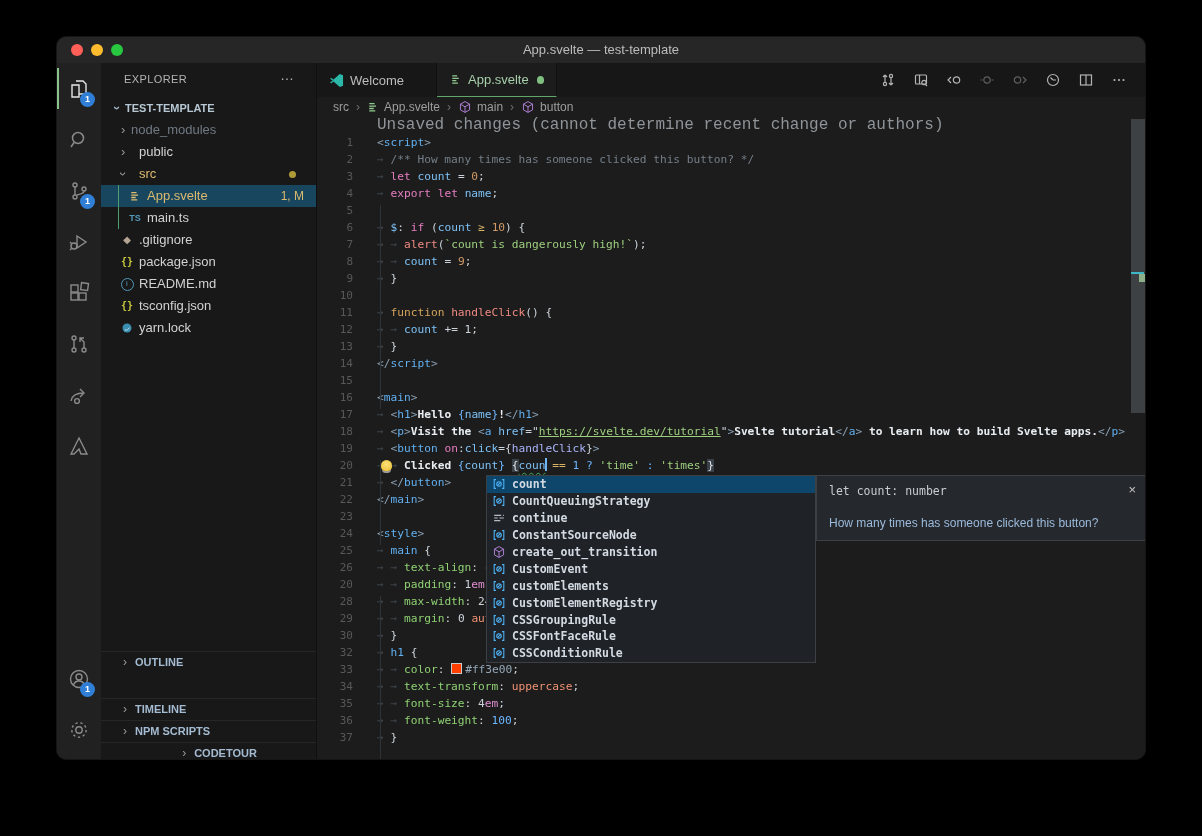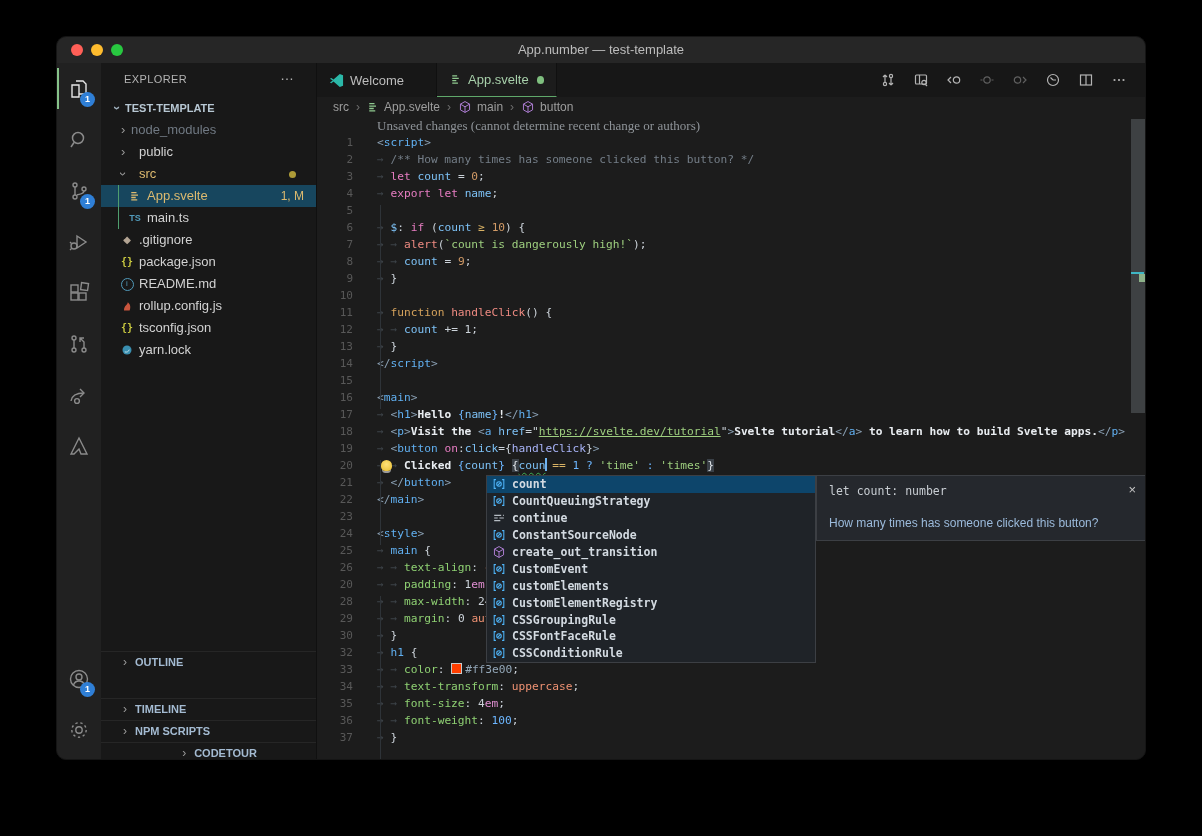--- a/index.html
+++ b/index.html
@@ -53,22 +53,22 @@
   .tbicon{color:#b3b3b3;display:flex;cursor:pointer}
   .tbicon.dim{color:#5f5f5f}
   .crumbs{position:absolute;left:0;top:34px;right:0;height:20px;display:flex;align-items:center;
     font-size:12px;color:#9d9d9d;padding-left:16px}
   .crumb{display:flex;align-items:center;cursor:pointer}
   .crumbsep{margin:0 7px;color:#6d6d6d}
   .crumb .cicon{margin-right:5px;display:flex}
   
   .code{position:absolute;left:0;top:54px;right:0;bottom:0;overflow:hidden;
     font-family:"DejaVu Sans Mono",monospace;font-size:11.2px}
-  .codelens{height:17px;line-height:17px;color:#8f9499;font-size:13px;padding-left:60px;
-    font-family:Liberation Serif, serif}
+  .codelens{height:17px;line-height:17px;color:#8f9499;font-size:16px;padding-left:60px;
+    font-family:Liberation Mono, monospace}
   .cl{height:17px;line-height:17px;display:flex;white-space:pre;position:relative}
   .cl .g{width:36px;text-align:right;color:#585858;font-size:11px;flex:none}
   .cl .c{padding-left:24px}
   .iguide{position:absolute;width:1px;background:#2e3338}
   .tk-pun{color:#8ba1b5}.tk-op{color:#ccd3da}.tk-tag{color:#61b0f1}.tk-kw{color:#e77dc2}
   .tk-var{color:#7dc1f5}.tk-num{color:#d19a66}.tk-wnum{color:#ccd3da}.tk-str{color:#9ecf7f}
   .tk-com{color:#747e88}.tk-fn{color:#ef8b82}.tk-fkw{color:#d6a35c}
   .tk-txt{color:#e9edf1;font-weight:bold}.tk-lnk{color:#9ecf7f;text-decoration:underline}
   .tk-att{color:#7dc1f5}.tk-hvr{color:#a9b4f8}.tk-gold{color:#d9b264}.tk-blu{color:#6cb6ff}
   .tk-csp{color:#8fd173}.tk-csv{color:#ef9273}.tk-unit{color:#e08fd2}.tk-hex{color:#93a7b8}
@@ -98,21 +98,21 @@
 </style>
 </head>
 <body>
 
 <div class="win">
 
   <div class="titlebar">
     <div class="tl" style="left:14px;background:#ff5f57"></div>
     <div class="tl" style="left:34px;background:#febc2e"></div>
     <div class="tl" style="left:54px;background:#28c840"></div>
-    <div class="title">App.number — test-template</div>
+    <div class="title">App.svelte — test-template</div>
   </div>
 
   <div class="actbar">
     <div class="actitem active">
       <span>
           <svg width="24" height="24" viewBox="0 0 24 24" fill="none" stroke="currentColor" stroke-width="1.4">
             <path d="M9 4h7l3 3v10h-7"></path>
             <path d="M5 8h7l0 0v12H5z"></path>
           </svg>
         </span>
@@ -249,28 +249,20 @@
           <span class="ficon" style="left:18px;color:#9a9a9a">
             <span style="color:#cbcb41;font-size:10px;font-weight:bold;font-family:'DejaVu Sans Mono',monospace">{}</span>
           </span>
           <span class="flabel" style="left:38px">package.json</span>
         </div>
         <div class="trow">
           <span class="ficon" style="left:18px;color:#9a9a9a">
             <span style="width:11px;height:11px;border:1.2px solid #519aba;border-radius:50%;color:#519aba;font-size:8px;line-height:10px;text-align:center;display:inline-block">i</span>
           </span>
           <span class="flabel" style="left:38px">README.md</span>
-        </div>
-        <div class="trow">
-          <span class="ficon" style="left:18px;color:#9a9a9a">
-            <svg width="12" height="12" viewBox="0 0 16 16">
-              <path d="M4 14C4 7 9 7 9 3c3 2 4.5 6 2.5 11z" fill="#c9553d"></path>
-            </svg>
-          </span>
-          <span class="flabel" style="left:38px">rollup.config.js</span>
         </div>
         <div class="trow">
           <span class="ficon" style="left:18px;color:#9a9a9a">
             <span style="color:#cbcb41;font-size:10px;font-weight:bold;font-family:'DejaVu Sans Mono',monospace">{}</span>
           </span>
           <span class="flabel" style="left:38px">tsconfig.json</span>
         </div>
         <div class="trow">
           <span class="ficon" style="left:18px;color:#9a9a9a">
             <svg width="12" height="12" viewBox="0 0 16 16">

